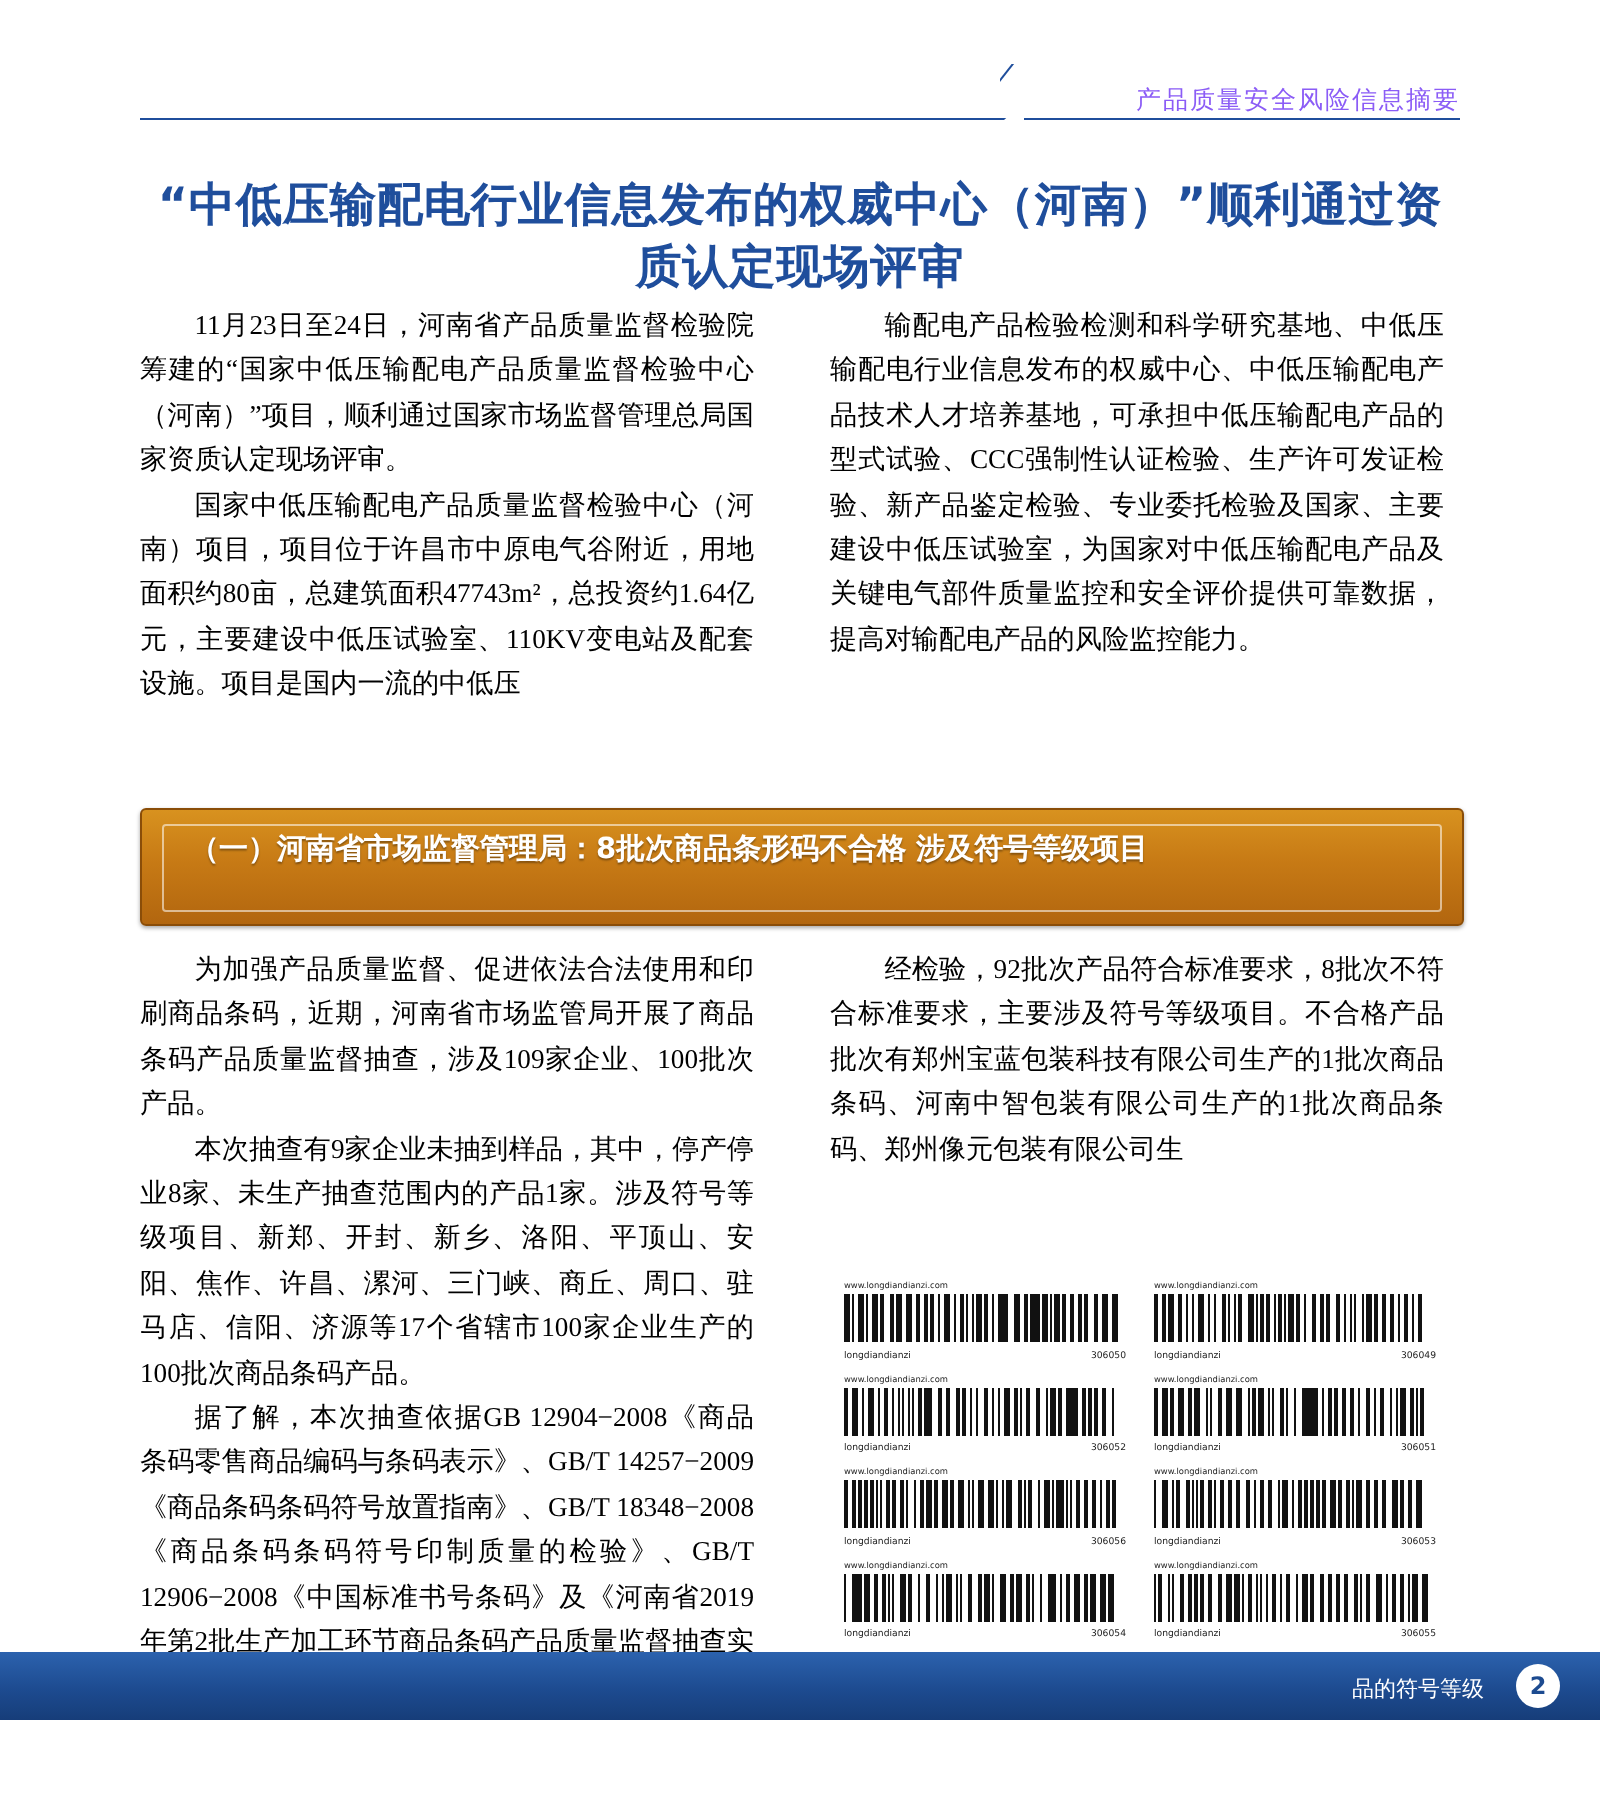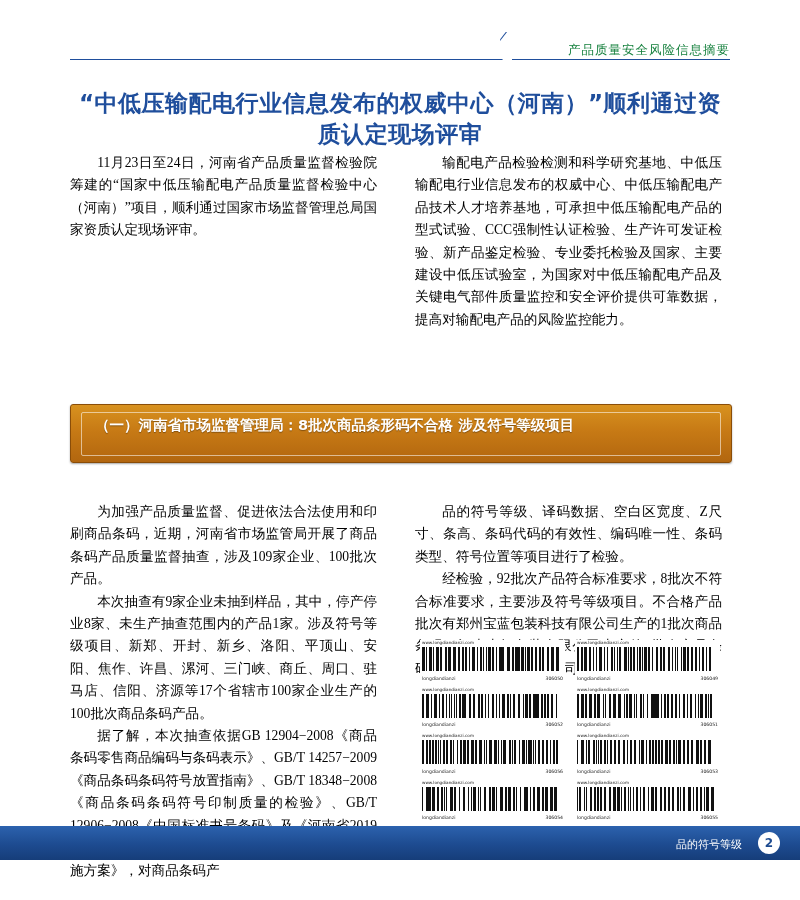--- a/index.html
+++ b/index.html
@@ -16,21 +16,21 @@
     left:0;top:0;width:800px;height:900px;
   }
   
   .header{
     position:absolute;left:70px;top:42px;width:660px;height:40px;
   }
   .header-cn{
     position:absolute;right:0;top:0;
     font-family:"DejaVu Sans", sans-serif;
     font-size:12.5px;
-    color:#15803d;
+    color:#8b5cf6;
     letter-spacing:1px;
     white-space:nowrap;
   }
   .header-en{
     position:absolute;left:0;top:19px;
     font-family:"DejaVu Sans", sans-serif;
     font-weight:bold;
     font-size:11.5px;
     color:#1f4e9c;
     letter-spacing:2.2px;
@@ -102,21 +102,20 @@
     color:#ffffff;
     text-shadow:0 1px 1px rgba(0,0,0,.35);
   }
   
   .lcol{
     position:absolute;
     width:307px;
     font-size:13.6px;
     line-height:22.4px;
     text-align:justify;
-    margin-top:27px;
   }
   .lcol p{margin:0;text-indent:2em;}
   .lcol-left{left:70px;top:474px;}
   .lcol-right{left:415px;top:474px;}
   
   .barcodes{
     position:absolute;left:420px;top:640px;width:300px;height:182px;
     display:grid;
     grid-template-columns:1fr 1fr;
     grid-template-rows:repeat(4,1fr);
@@ -192,37 +191,37 @@
     <div class="header-diag">
         <i></i>
       </div>
     <div class="header-cn">产品质量安全风险信息摘要</div>
   </div>
 
   <div class="title">“中低压输配电行业信息发布的权威中心（河南）”顺利通过资质认定现场评审</div>
 
   <div class="col col-left">
     <p>11月23日至24日，河南省产品质量监督检验院筹建的“国家中低压输配电产品质量监督检验中心（河南）”项目，顺利通过国家市场监督管理总局国家资质认定现场评审。</p>
+    <p>国家中低压输配电产品质量监督检验中心（河南）项目，项目位于许昌市中原电气谷附近，用地面积约80亩，总建筑面积47743m²，总投资约1.64亿元，主要建设中低压试验室、110KV变电站及配套设施。项目是国内一流的中低压</p>
   </div>
   <div class="col col-right">
     <p>输配电产品检验检测和科学研究基地、中低压输配电行业信息发布的权威中心、中低压输配电产品技术人才培养基地，可承担中低压输配电产品的型式试验、CCC强制性认证检验、生产许可发证检验、新产品鉴定检验、专业委托检验及国家、主要建设中低压试验室，为国家对中低压输配电产品及关键电气部件质量监控和安全评价提供可靠数据，提高对输配电产品的风险监控能力。</p>
   </div>
 
   <div class="banner">
     <div class="banner-inner"></div>
     <div class="banner-text">（一）河南省市场监督管理局：8批次商品条形码不合格 涉及符号等级项目</div>
   </div>
 
   <div class="lcol lcol-left">
     <p>为加强产品质量监督、促进依法合法使用和印刷商品条码，近期，河南省市场监管局开展了商品条码产品质量监督抽查，涉及109家企业、100批次产品。</p>
     <p>本次抽查有9家企业未抽到样品，其中，停产停业8家、未生产抽查范围内的产品1家。涉及符号等级项目、新郑、开封、新乡、洛阳、平顶山、安阳、焦作、许昌、漯河、三门峡、商丘、周口、驻马店、信阳、济源等17个省辖市100家企业生产的100批次商品条码产品。</p>
     <p>据了解，本次抽查依据GB 12904−2008《商品条码零售商品编码与条码表示》、GB/T 14257−2009《商品条码条码符号放置指南》、GB/T 18348−2008《商品条码条码符号印制质量的检验》、GB/T 12906−2008《中国标准书号条码》及《河南省2019年第2批生产加工环节商品条码产品质量监督抽查实施方案》，对商品条码产</p>
   </div>
   <div class="lcol lcol-right">
-    <p>品的符号等级、译码数据、空白区宽度、Z尺寸、条高、条码代码的有效性、编码唯一性、条码类型、符号位置等项目进行了检验。</p>
     <p>经检验，92批次产品符合标准要求，8批次不符合标准要求，主要涉及符号等级项目。不合格产品批次有郑州宝蓝包装科技有限公司生产的1批次商品条码、河南中智包装有限公司生产的1批次商品条码、郑州像元包装有限公司生</p>
   </div>
 
   <div class="barcodes">
     <div class="bc">
       <div class="bc-top">
           <span>www.longdiandianzi.com</span>
         </div>
       <div class="bc-bars">
           <i style="left: 0%; width: 2.15%;"></i>

